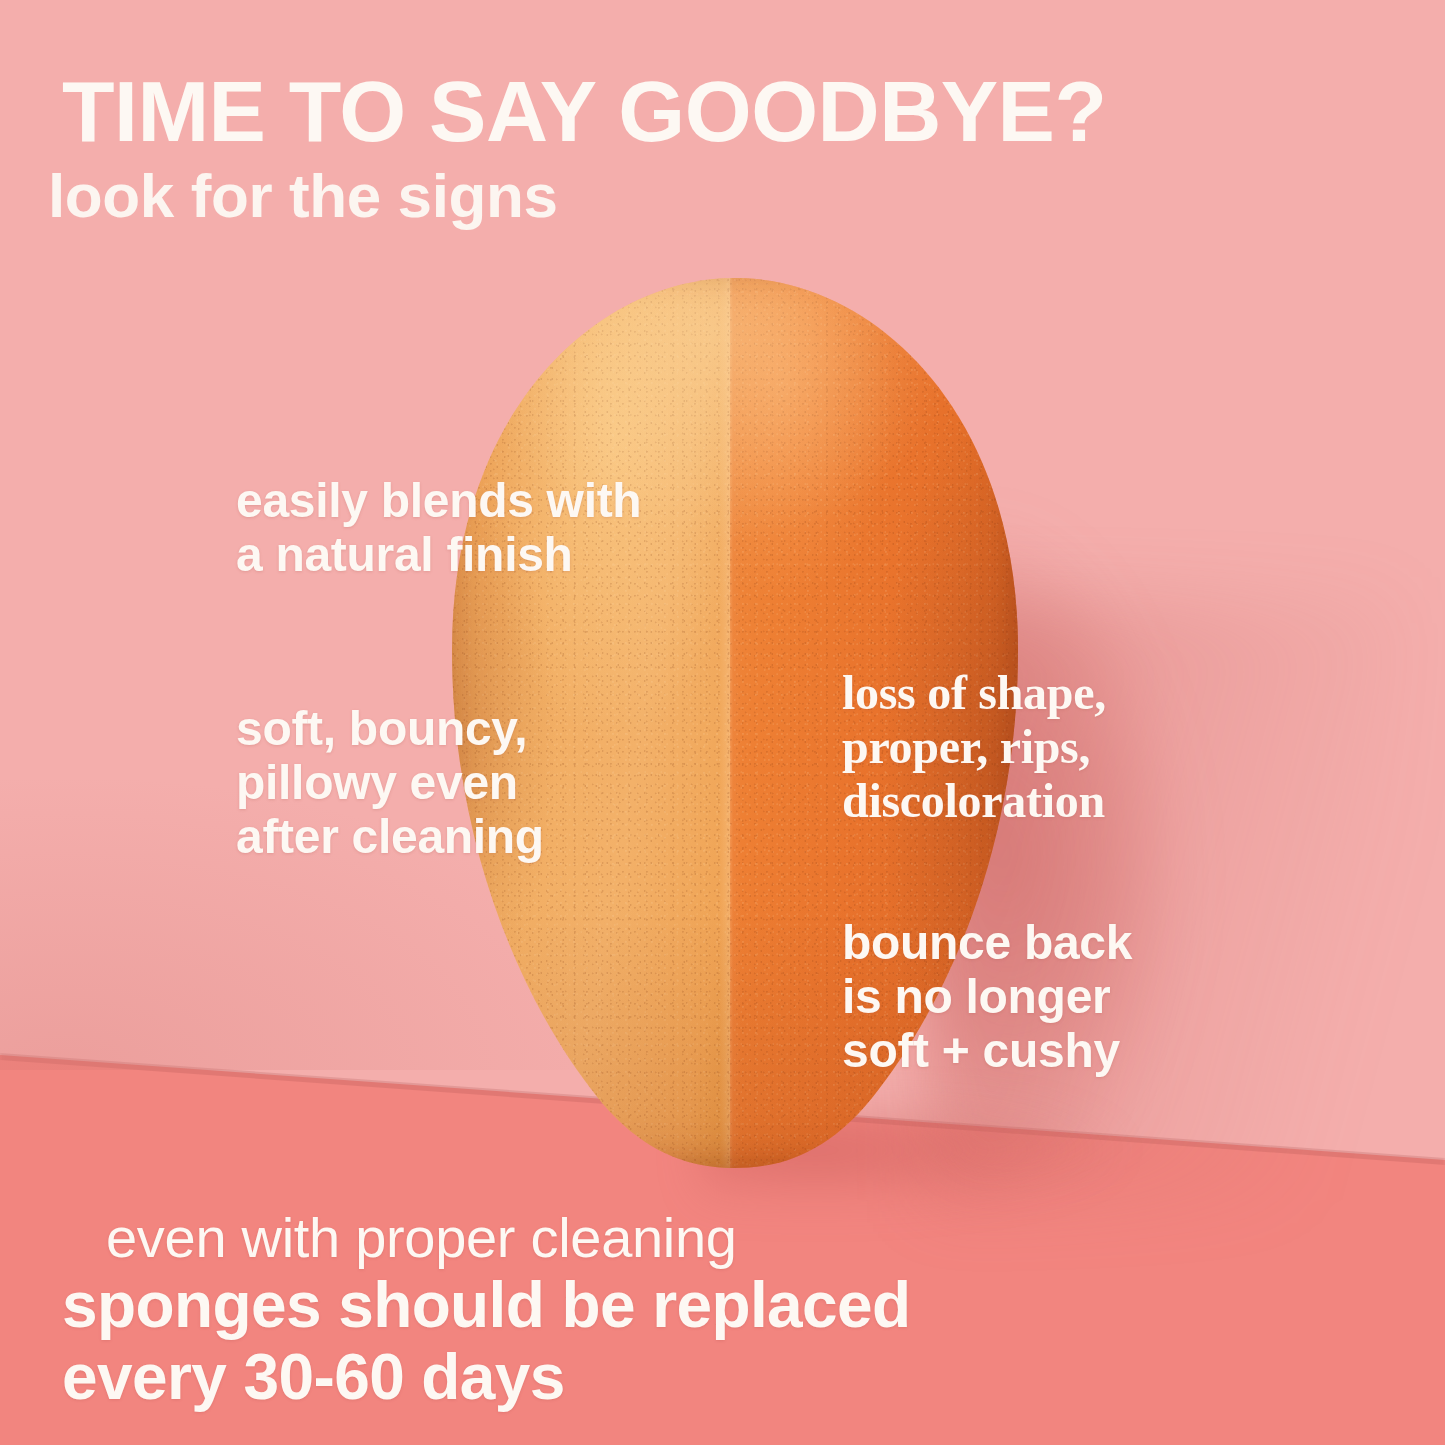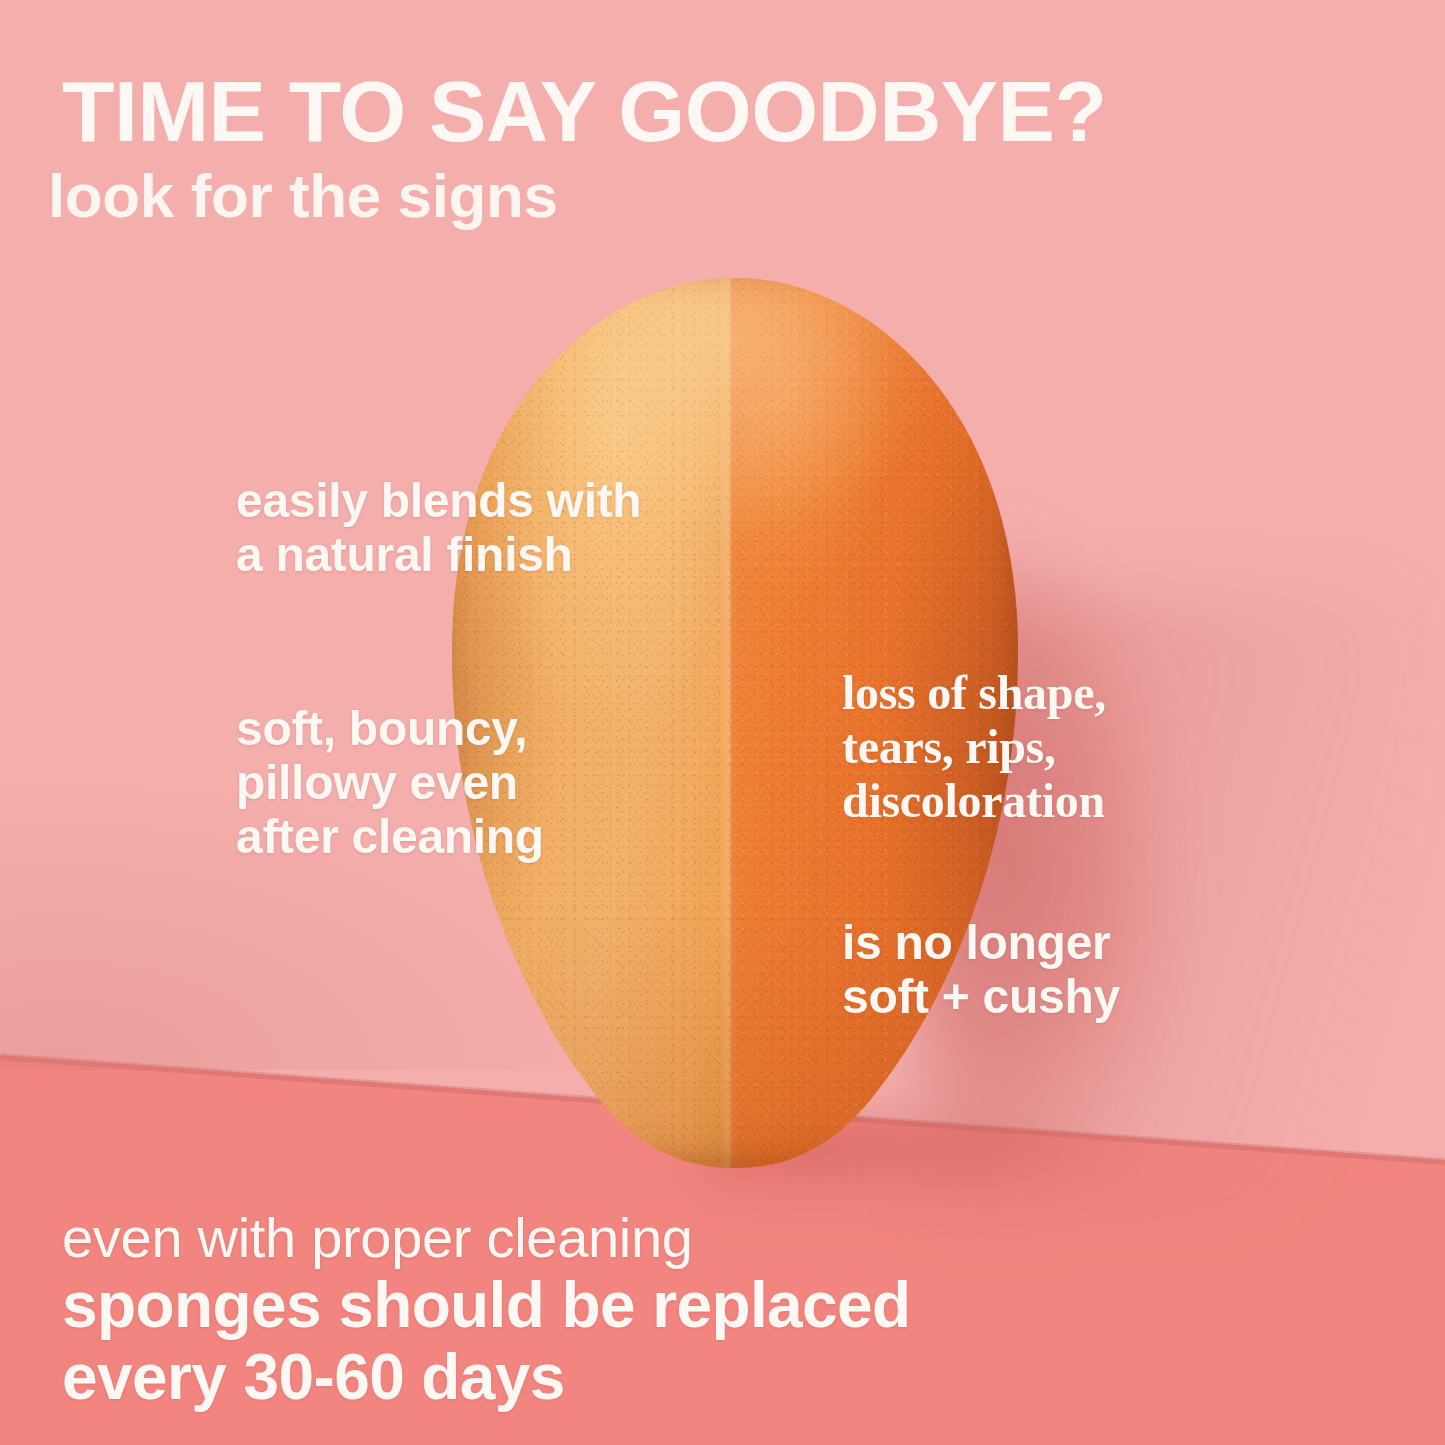--- a/index.html
+++ b/index.html
@@ -162,21 +162,21 @@
   #callout-soft        { left:236px; top:702px; }
   #callout-loss        { left:842px; top:666px;font-family:Liberation Serif, serif; }
   #callout-bounce      { left:842px; top:916px; }
 
   .footer {
     position:absolute; left:62px; top:1206px;
     text-shadow:0 1px 3px rgba(170,70,65,.20);
   }
   .footer-line-1 {
     font-size:56px; font-weight:normal; line-height:1.14;
-    letter-spacing:-0.3px; white-space:nowrap;
+    letter-spacing:-0.3px; white-space:nowrap;margin-left:44px;
   }
   .footer-line-2, .footer-line-3 {
     font-size:64px; font-weight:bold; line-height:1.12;
     letter-spacing:-0.6px; white-space:nowrap;
   }
 </style>
 </head>
 <body>
 
 <div id="stage">
@@ -209,25 +209,26 @@
   </div>
 
   <div class="txt callout" id="callout-soft">
     <div>soft, bouncy,</div>
     <div>pillowy even</div>
     <div>after cleaning</div>
   </div>
 
   <div class="txt callout" id="callout-loss">
     <div>loss of shape,</div>
-    <div>tears, rips,</div>
+    <div>proper, rips,</div>
     <div>discoloration</div>
   </div>
 
   <div class="txt callout" id="callout-bounce">
+    <div>bounce back</div>
     <div>is no longer</div>
     <div>soft + cushy</div>
   </div>
 
   <div class="txt footer">
     <div class="footer-line-1">even with proper cleaning</div>
     <div class="footer-line-2">sponges should be replaced</div>
     <div class="footer-line-3">every 30-60 days</div>
   </div>
 

